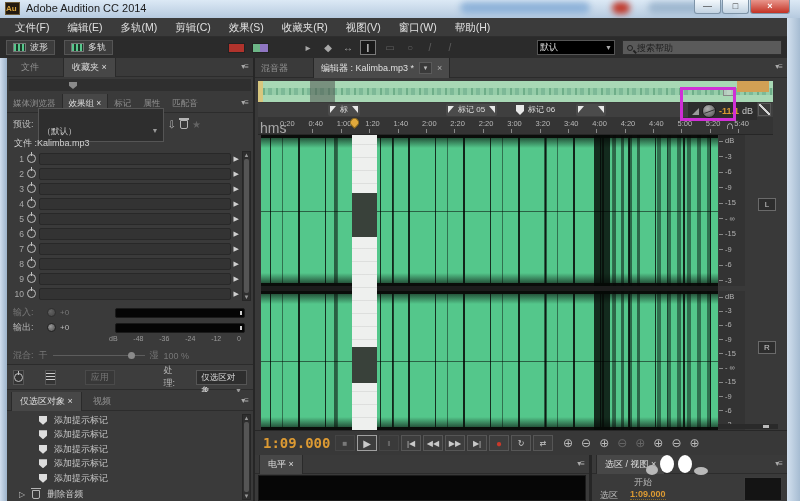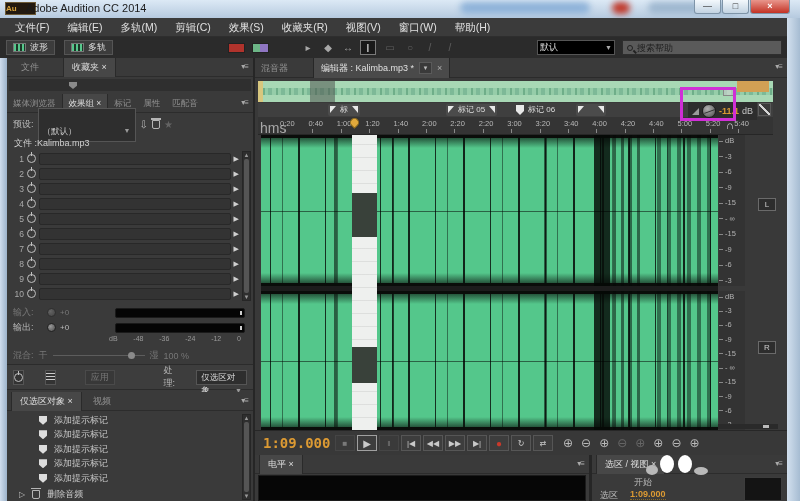--- a/index.html
+++ b/index.html
@@ -3,21 +3,21 @@
 <meta charset="utf-8">
 <style>
   * { margin:0; padding:0; box-sizing:border-box; }
   body { font-family:"Liberation Sans","DejaVu Sans",sans-serif; background:#555; }
   .screen { position:relative; width:800px; height:501px; overflow:hidden; background:#262626; }
 
   
   .titlebar { position:absolute; left:0; top:0; width:800px; height:18px;
     background:linear-gradient(180deg,#dce9f5,#b6cadf); overflow:hidden; }
   .blob { position:absolute; top:2px; height:12px; border-radius:6px; filter:blur(3px); }
-  .appicon { position:absolute; left:5px; top:2px; width:31px; height:13px; background:#231a10;
+  .appicon { position:absolute; left:5px; top:2px; width:15px; height:13px; background:#231a10;
     border:1px solid #6d5a36; color:#d8a33c; font-size:8px; line-height:11px; text-align:left; font-weight:bold; }
   .apptitle { position:absolute; left:26px; top:2px; font-size:11px; color:#1b1b1b; }
   .winbtns { position:absolute; right:10px; top:0; display:flex; gap:1px; }
   .wb { width:27px; height:14px; border:1px solid #7e94a8; border-top:none;
     border-radius:0 0 3px 3px; background:linear-gradient(180deg,#f3f8fc,#c2d3e2);
     font-size:9px; line-height:12px; text-align:center; color:#333; }
   .wb.close { width:40px; background:linear-gradient(180deg,#e8968c,#c33224); color:#fff; font-weight:bold; }
 
   
   .menubar { position:absolute; left:0; top:18px; width:787px; height:19px; background:#3b3b3b;
@@ -60,21 +60,21 @@
   .sidebar { position:absolute; left:7px; top:58px; width:246px; height:443px; background:#3a3a3a; }
   .favstrip { position:absolute; left:2px; top:21px; width:242px; height:12px; background:#2f2f2f; }
   .favico { position:absolute; left:60px; top:3px; width:8px; height:7px; background:#8a8a8a;
     clip-path:polygon(0 0,100% 0,100% 55%,50% 100%,0 55%); }
   .stabs2 { top:36px; position:absolute; width:246px; }
   .rtabs { display:flex; height:19px; background:#3a3a3a; border-bottom:1px solid #2c2c2c; overflow:hidden; padding-right:16px; }
   .rtabs span { flex:none; font-size:8.5px; color:#8f8f8f; line-height:19px; padding:0 6px; white-space:nowrap; }
   .rtabs span:nth-child(2) { background:#474747; color:#ddd; border-left:1px solid #2a2a2a; border-right:1px solid #2a2a2a; }
   .presetrow { position:absolute; left:0; top:57px; width:246px; height:19px; display:flex; align-items:center; gap:4px; padding:0 6px; }
   .plabel { font-size:9px; color:#bbb; }
-  .pdrop { width:98px; height:14px; background:#2e2e2e; border:1px solid #555; color:#ccc; font-size:8.5px;
+  .pdrop { width:126px; height:14px; background:#2e2e2e; border:1px solid #555; color:#ccc; font-size:8.5px;
     line-height:12px; padding:16px 4px; }
   .pdrop .dar { float:right; color:#999; font-size:7px; }
   .pico { color:#b5b5b5; font-size:10px; line-height:14px; }
   .pico.dim { color:#636363; }
   .trashico { width:8px; height:9px; border:1px solid #b5b5b5; border-radius:0 0 2px 2px; position:relative; }
   .trashico::before { content:''; position:absolute; left:-2px; top:-3px; width:10px; height:1.5px; background:#b5b5b5; }
   .filelabel { position:absolute; left:7px; top:79px; font-size:9px; color:#cfcfcf; }
   .rack { position:absolute; left:4px; top:93px; width:228px; }
   .rackrow { display:flex; align-items:center; height:15px; gap:3px; }
   .racknum { width:13px; text-align:right; font-size:8.5px; color:#aaa; }

